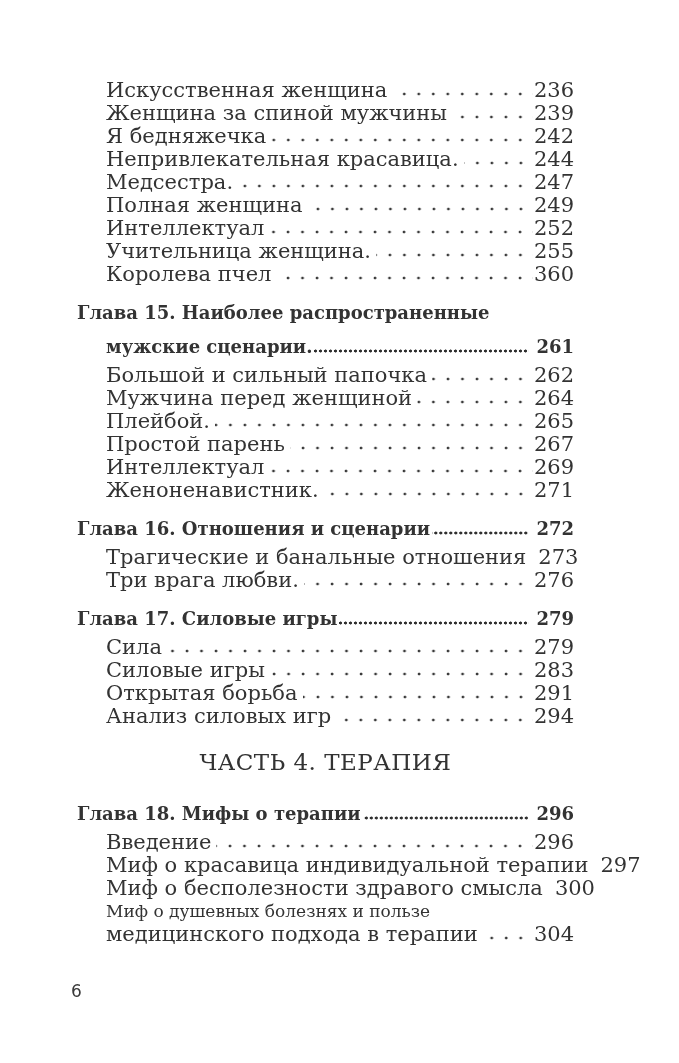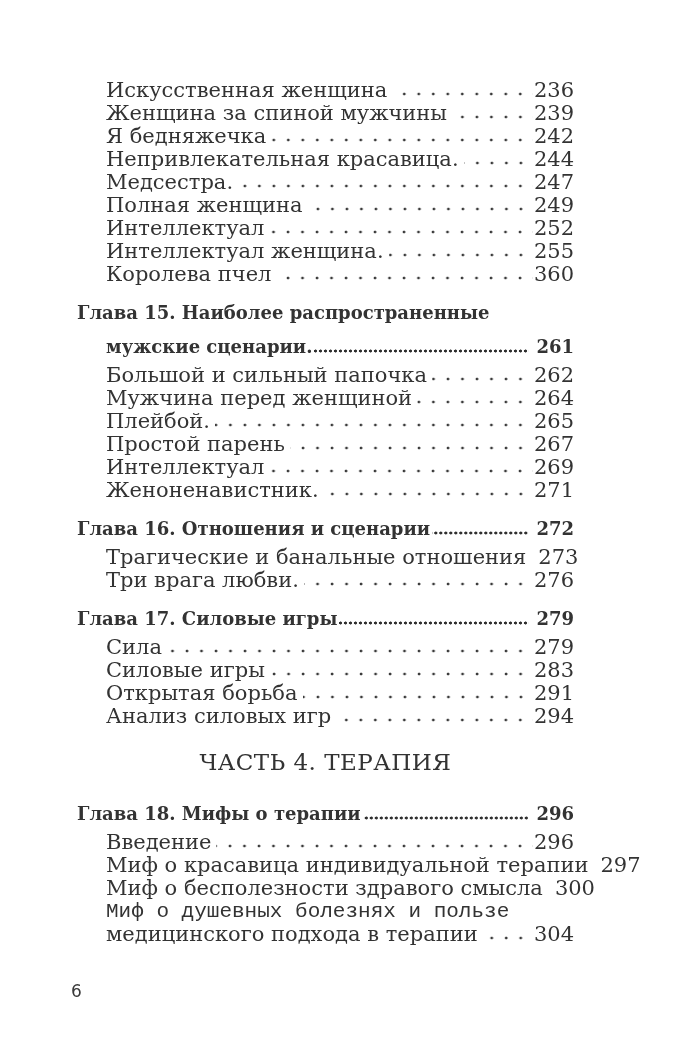--- a/index.html
+++ b/index.html
@@ -24,24 +24,23 @@
   .row {
     display: flex;
     align-items: baseline;
   }
   .item {
     font-size: 21px;
     line-height: 23px;
     padding-left: 29px;
   }
   .item-line {
-    font-size: 21px;
+    font-size: 17px;
     line-height: 23px;
     padding-left: 29px;
-    font-family: Liberation Mono, monospace;
   }
   .chapter {
     font-size: 18px;
     line-height: 26px;
     font-weight: bold;
     margin-top: 14px;
     margin-bottom: 4px;
   }
   .chapter-line {
     font-size: 18px;
@@ -131,21 +130,21 @@
         <span class="label">Полная женщина</span>
         <span class="leader"></span>
         <span class="pg">249</span>
       </div>
       <div class="row item">
         <span class="label">Интеллектуал</span>
         <span class="leader"></span>
         <span class="pg">252</span>
       </div>
       <div class="row item">
-        <span class="label">Интеллектуал женщина.</span>
+        <span class="label">Учительница женщина.</span>
         <span class="leader"></span>
         <span class="pg">255</span>
       </div>
       <div class="row item">
         <span class="label">Королева пчел</span>
         <span class="leader"></span>
         <span class="pg">360</span>
       </div>
       <div class="chapter-line">Глава 15. Наиболее распространенные</div>
       <div class="row chapter cont">

